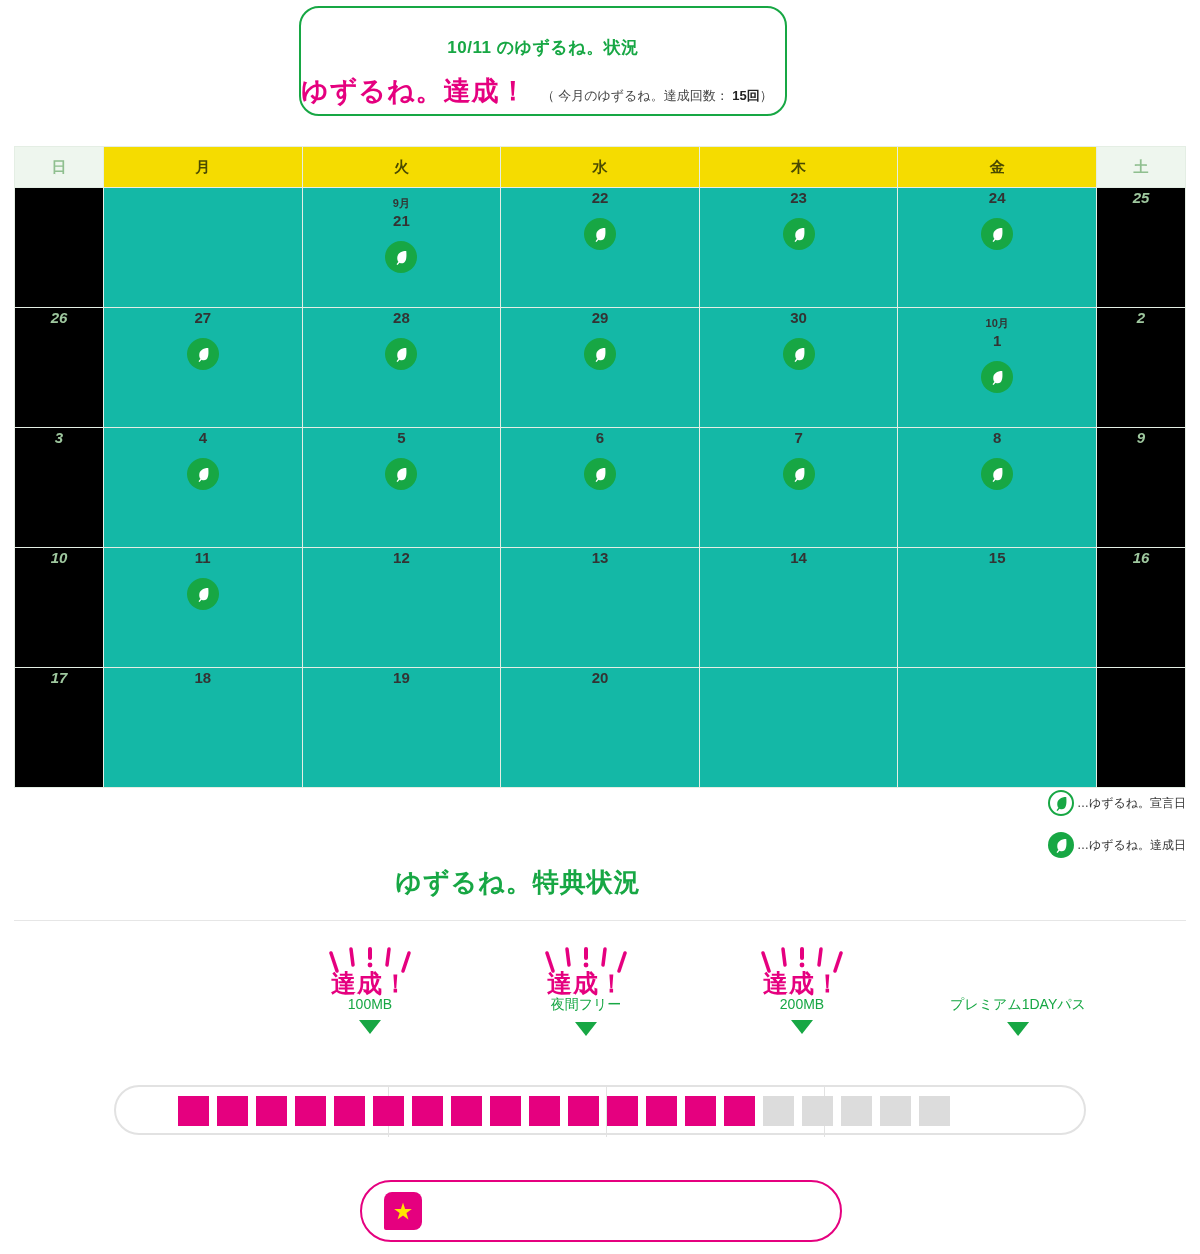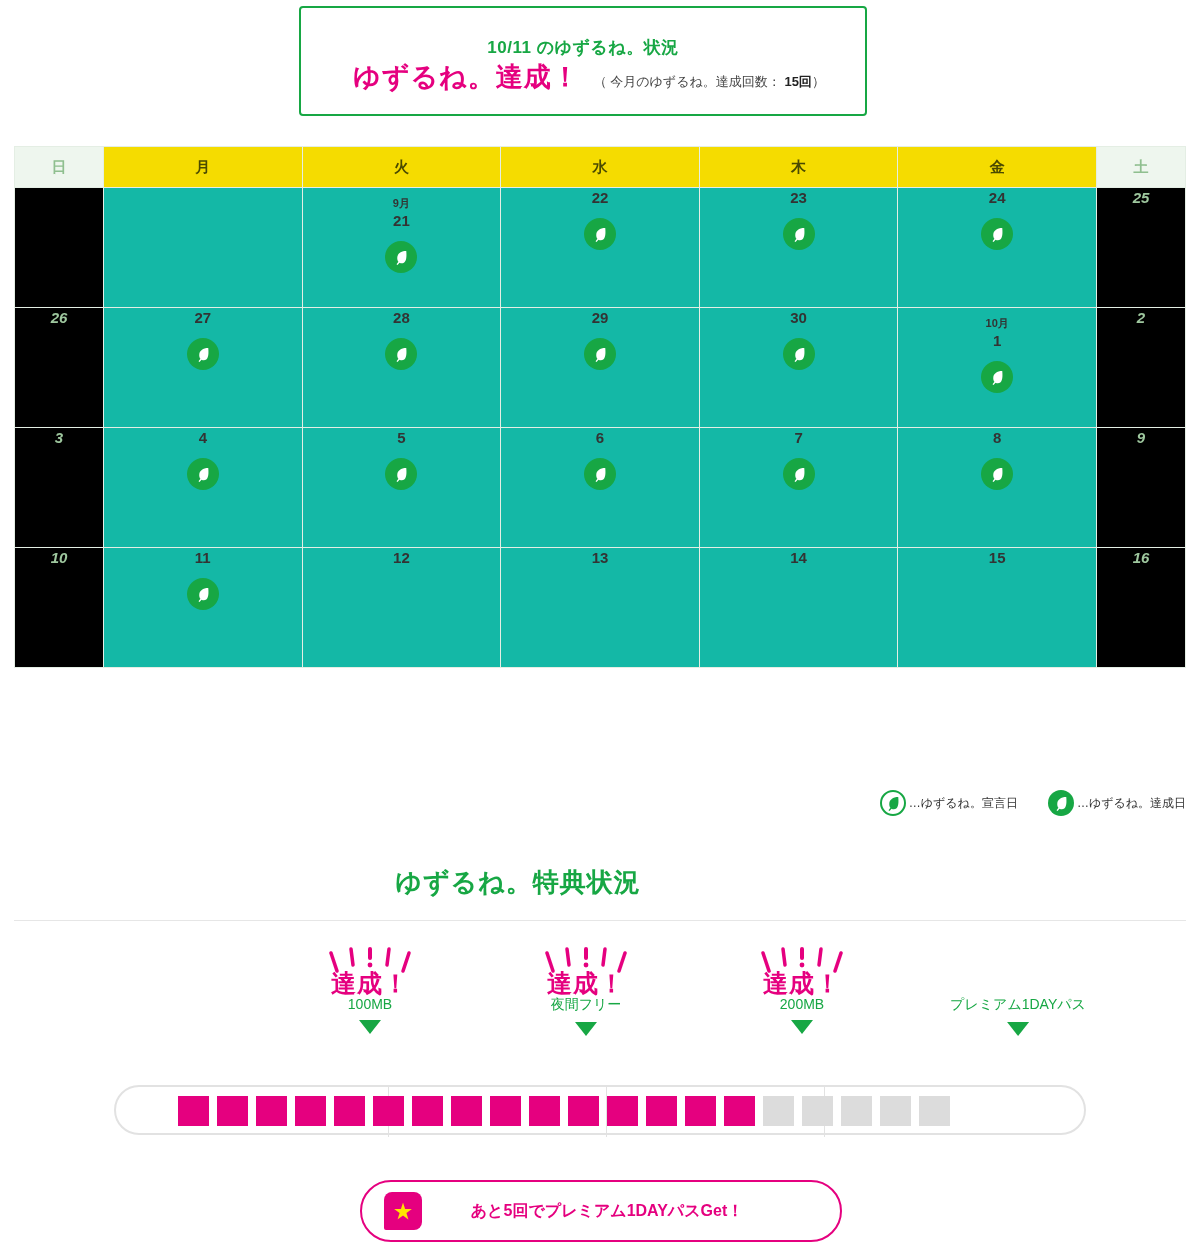--- a/index.html
+++ b/index.html
@@ -14,40 +14,39 @@
     color: #333333;
     position: relative;
     overflow: hidden;
   }
 
   
   .status-banner {
     position: absolute;
     left: 299px;
     top: 6px;
-    width: 568px;
+    width: 488px;
     height: 110px;
     border: 2px solid #17a744;
-    border-radius: 4px;
+    border-radius: 20px;
     box-sizing: border-box;
     background: #ffffff;
   }
   .status-title {
     text-align: center;
     color: #17a744;
     font-weight: bold;
     font-size: 17px;
     margin-top: 28px;
     letter-spacing: 0.5px;
   }
   .status-row {
     display: flex;
     align-items: baseline;
-    justify-content: center;
-    padding-left: 12px;
+    margin-top: 14px;
   }
   .status-achieved {
     color: #e5007f;
     font-weight: bold;
     font-size: 27px;
     letter-spacing: 1px;
   }
   .status-note {
     font-size: 13px;
     color: #444;
@@ -134,20 +133,21 @@
   
   .legend {
     position: absolute;
     right: 14px;
     top: 790px;
     display: flex;
     align-items: flex-start;
     gap: 8px;
     font-size: 12px;
     color: #333;
+    flex-direction: column;
   }
   .legend .leaf {
     margin: 0;
     width: 26px;
     height: 26px;
   }
   .legend-item { display: flex; align-items: center; }
   .legend-item span.txt { margin-left: 3px; }
   .legend-gap { width: 14px; }
 
@@ -467,20 +467,37 @@
         </td>
         <td class="">
           <div class="daynum">14</div>
         </td>
         <td class="">
           <div class="daynum">15</div>
         </td>
         <td class="weekend">
           <div class="daynum">16</div>
         </td>
+      </tr>
+      <tr>
+        <td class="weekend">
+          <div class="daynum">17</div>
+        </td>
+        <td class="">
+          <div class="daynum">18</div>
+        </td>
+        <td class="">
+          <div class="daynum">19</div>
+        </td>
+        <td class="">
+          <div class="daynum">20</div>
+        </td>
+        <td class=""></td>
+        <td class=""></td>
+        <td class="weekend"></td>
       </tr>
     </tbody>
 </table>
 
 <div class="legend">
   <div class="legend-item">
     <span class="leaf outline">
         <svg width="18" height="18" viewBox="0 0 24 24" aria-hidden="true">
           <path d="M19 4c-7 0-12 3.5-12 9.5 0 2 .6 3.6 1.6 4.9L6 21.5l1.4 1.2 2.6-3c1 .5 2 .7 3 .7 5.5 0 7-6.2 6-16.4z" fill="#17a744"></path>
         </svg>
@@ -586,14 +603,13 @@
     <div class="block off"></div>
     <div class="block off"></div>
     <div class="block off"></div>
     <div class="block off"></div>
   </div>
 
 <div class="cta">
   <div class="cta-icon">
       <span class="star">★</span>
     </div>
-  <div class="cta-text">あと5回でプレミアム1DAYパスGet！</div>
 </div>
 
 </body></html>

